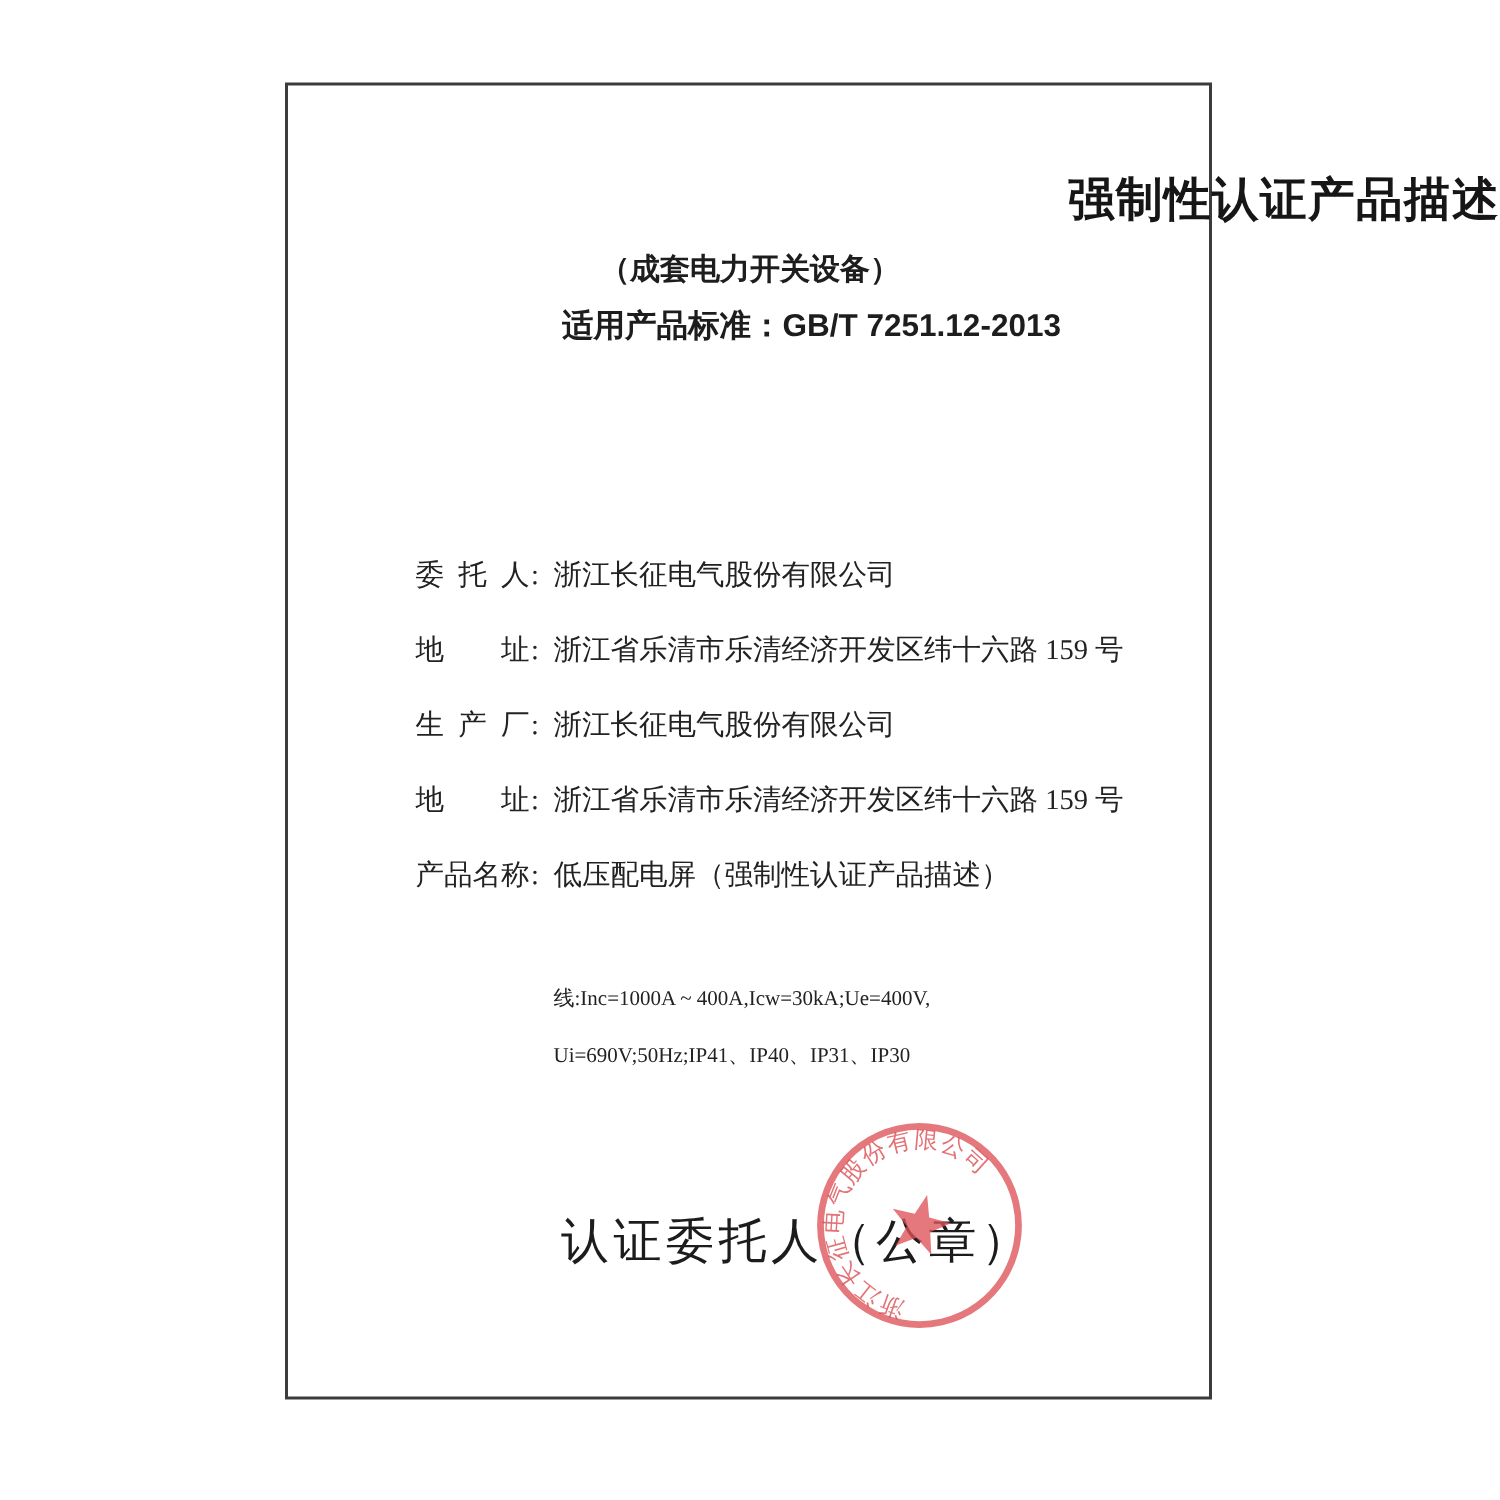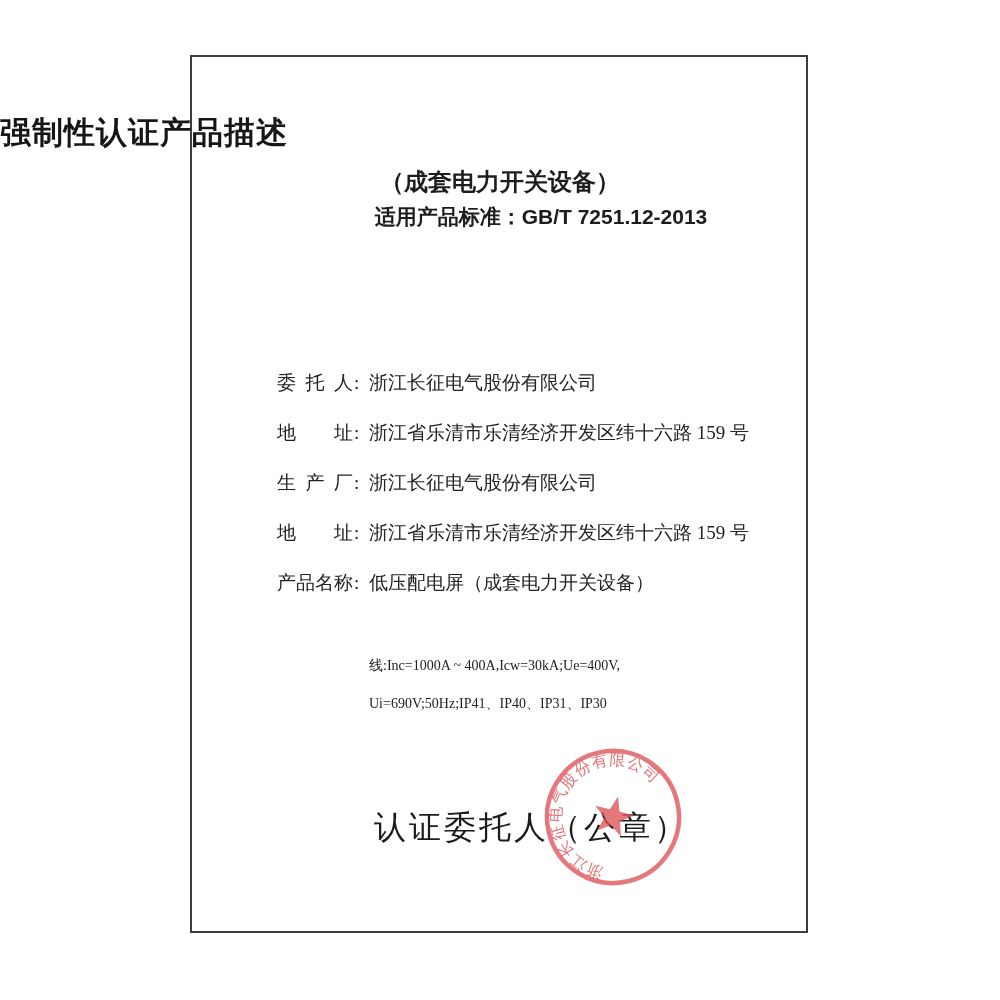--- a/index.html
+++ b/index.html
@@ -7,28 +7,28 @@
   html,body { background:#ffffff; }
   .page {
     position:relative; width:1000px; height:1000px; background:#ffffff;
     overflow:hidden; font-family:"Liberation Serif", serif; color:var(--text-color);
   }
   .frame {
     position:absolute; left:190px; top:55px; width:618px; height:878px;
     border:2px solid var(--border-color);
   }
   .title {
-    position:absolute; top:112px; left:0; width:100%; text-align:left;
+    position:absolute; top:112px; left:0; width:100%; text-align:right;
     font-family:"Liberation Sans", sans-serif; font-weight:700;
     font-size:31px; letter-spacing:1px; color:#161616;
   }
   .subtitle {
     position:absolute; top:166px; left:0; width:100%; text-align:center;
     font-family:"Liberation Sans", sans-serif; font-weight:700;
-    font-size:24px; color:#1d1d1d;
+    font-size:20px; color:#1d1d1d;
   }
   .standard {
     position:absolute; top:203px; left:0; width:100%; text-align:center;
     font-family:"Liberation Sans", sans-serif; font-weight:700;
     font-size:21px; color:#1d1d1d;margin-left:41px;
   }
   .row { position:absolute; left:277px; width:480px; height:26px; font-size:19px; }
   .flabel { display:inline-block; white-space:nowrap; }
   .ltext {
     display:inline-block; width:76px;
@@ -74,21 +74,21 @@
     <span class="fvalue">浙江长征电气股份有限公司</span>
   </div>
 
   <div class="row" style="top:520px">
     <span class="flabel"><span class="ltext">地址</span><span class="colon">:</span></span>
     <span class="fvalue">浙江省乐清市乐清经济开发区纬十六路 159 号</span>
   </div>
 
   <div class="row" style="top:570px">
     <span class="flabel"><span class="ltext">产品名称</span><span class="colon">:</span></span>
-    <span class="fvalue">低压配电屏（成套电力开关设备）</span>
+    <span class="fvalue">低压配电屏（强制性认证产品描述）</span>
   </div>
 
   <div class="specline" style="top:657px">线:Inc=1000A ~ 400A,Icw=30kA;Ue=400V,</div>
   <div class="specline" style="top:695px">Ui=690V;50Hz;IP41、IP40、IP31、IP30</div>
 
   <div class="signature">认证委托人（公章）</div>
 
   <svg class="stamp" viewBox="0 0 150 150" xmlns="http://www.w3.org/2000/svg">
     <g transform="rotate(-58 75 75)">
       <circle class="ring" cx="75" cy="75" r="66"></circle>

